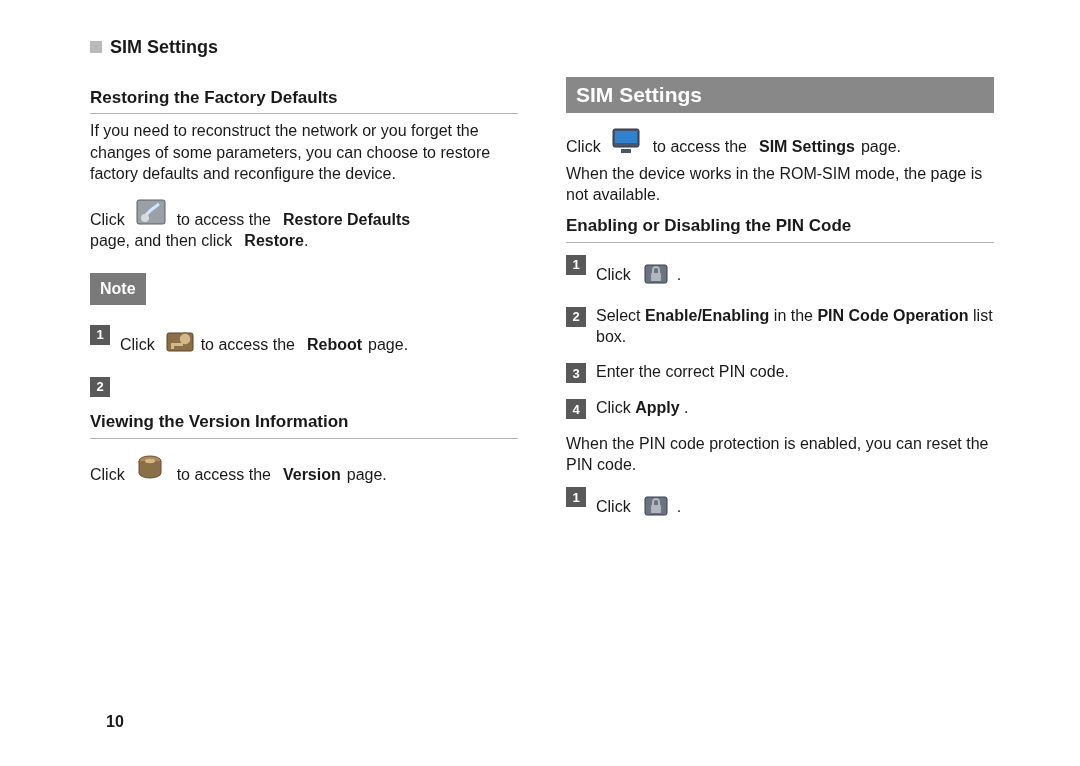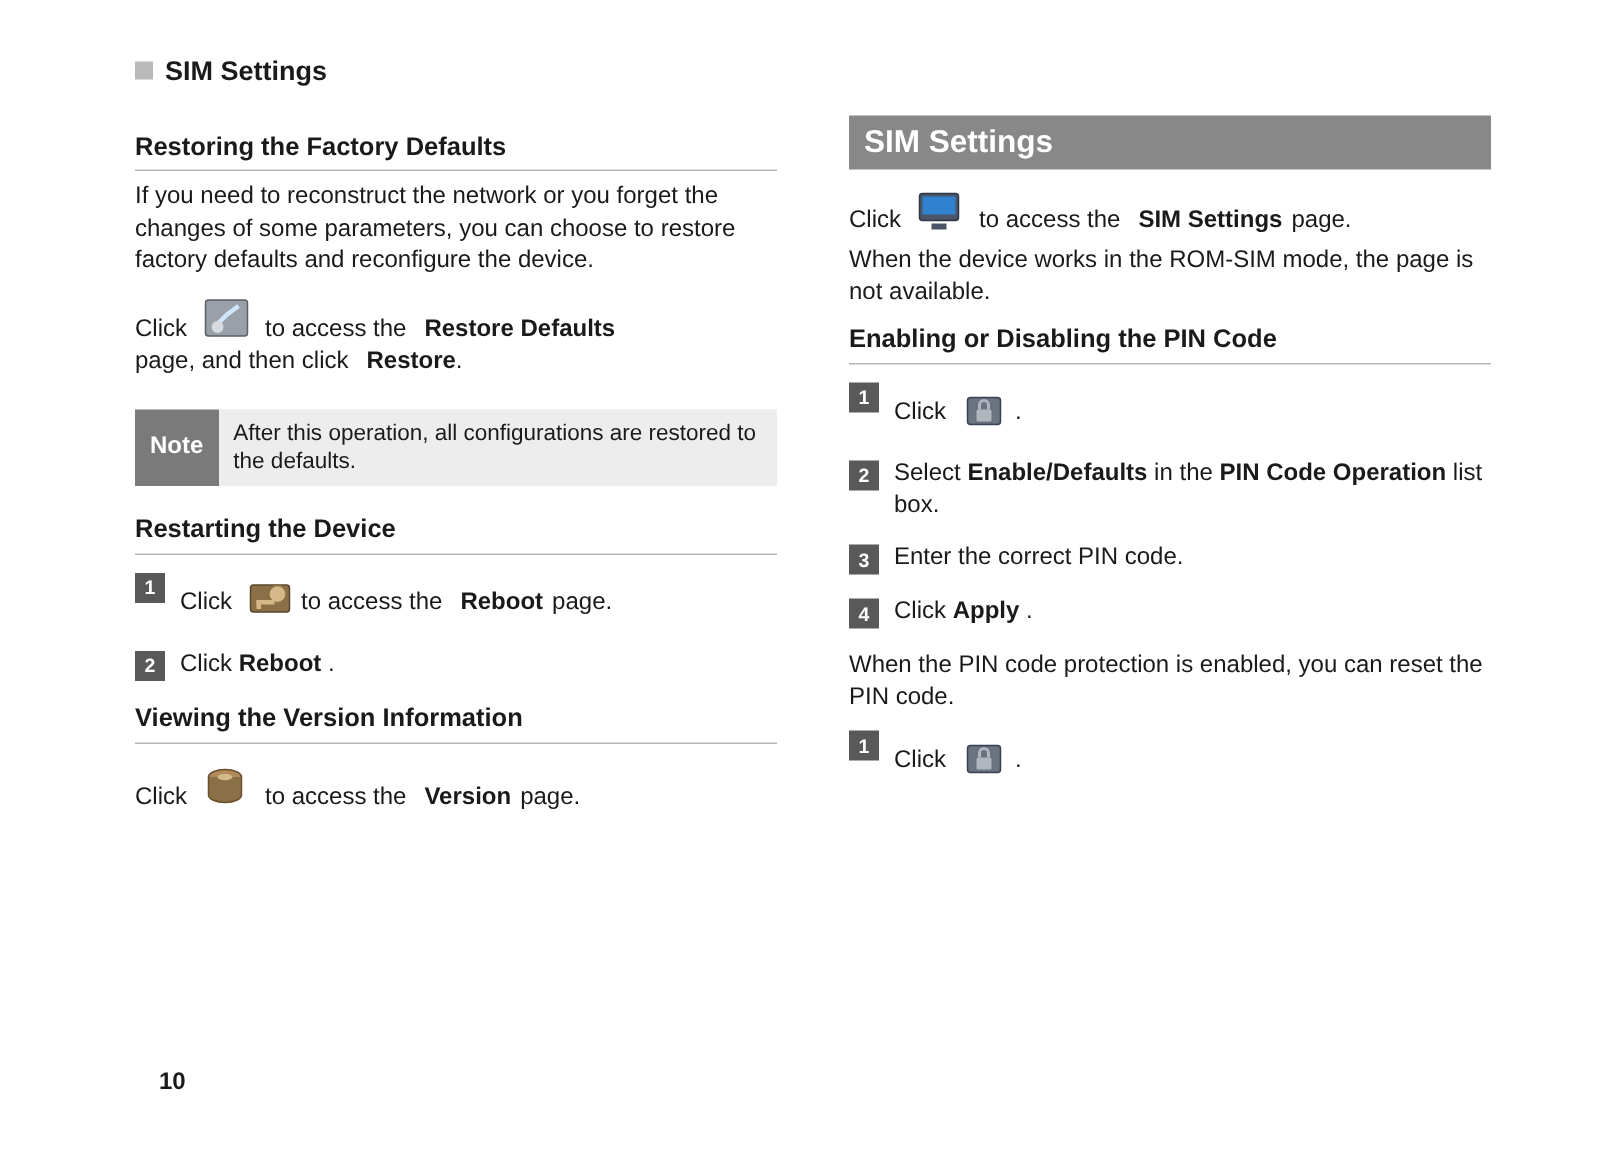--- a/index.html
+++ b/index.html
@@ -194,50 +194,42 @@
         <b>Restore Defaults</b>
         <span> </span>
         <span>page, and then click</span>
         <span> </span>
         <b>Restore</b>
         <span>.</span>
       </div>
 
       <div class="note-box">
         <div class="note-label">Note</div>
-        <div class="note-text">After this operation, all configurations are restored to the defaults.</div>
-      </div>
-
-      <h2 class="section">Restarting the Device</h2>
+      </div>
+
 
       <div class="step">
         <span class="num">1</span>
         <div class="step-body inline-line">
           <span>Click</span>
           <span class="icon small">
             <svg width="30" height="26">
                 <use href="#ico-key"></use>
               </svg>
           </span>
           <span>to access the</span>
           <span> </span>
           <b>Reboot</b>
           <span> </span>
           <span>page.</span>
         </div>
       </div>
 
       <div class="step">
         <span class="num">2</span>
-        <div class="step-body">
-          <span>Click</span>
-          <span> </span>
-          <b>Reboot</b>
-          <span>.</span>
-        </div>
       </div>
 
       <h2 class="section">Viewing the Version Information</h2>
 
       <div class="inline-line" style="margin-top:14px">
         <span>Click</span>
         <span class="icon">
           <svg width="36" height="32">
               <use href="#ico-disk"></use>
             </svg>
@@ -282,21 +274,21 @@
           </span>
           <span>.</span>
         </div>
       </div>
 
       <div class="step">
         <span class="num">2</span>
         <div class="step-body">
           <span>Select</span>
           <span> </span>
-          <b>Enable/Defaults</b>
+          <b>Enable/Enabling</b>
           <span> </span>
           <span>in the</span>
           <span> </span>
           <b>PIN Code Operation</b>
           <span> </span>
           <span>list box.</span>
         </div>
       </div>
 
       <div class="step">

